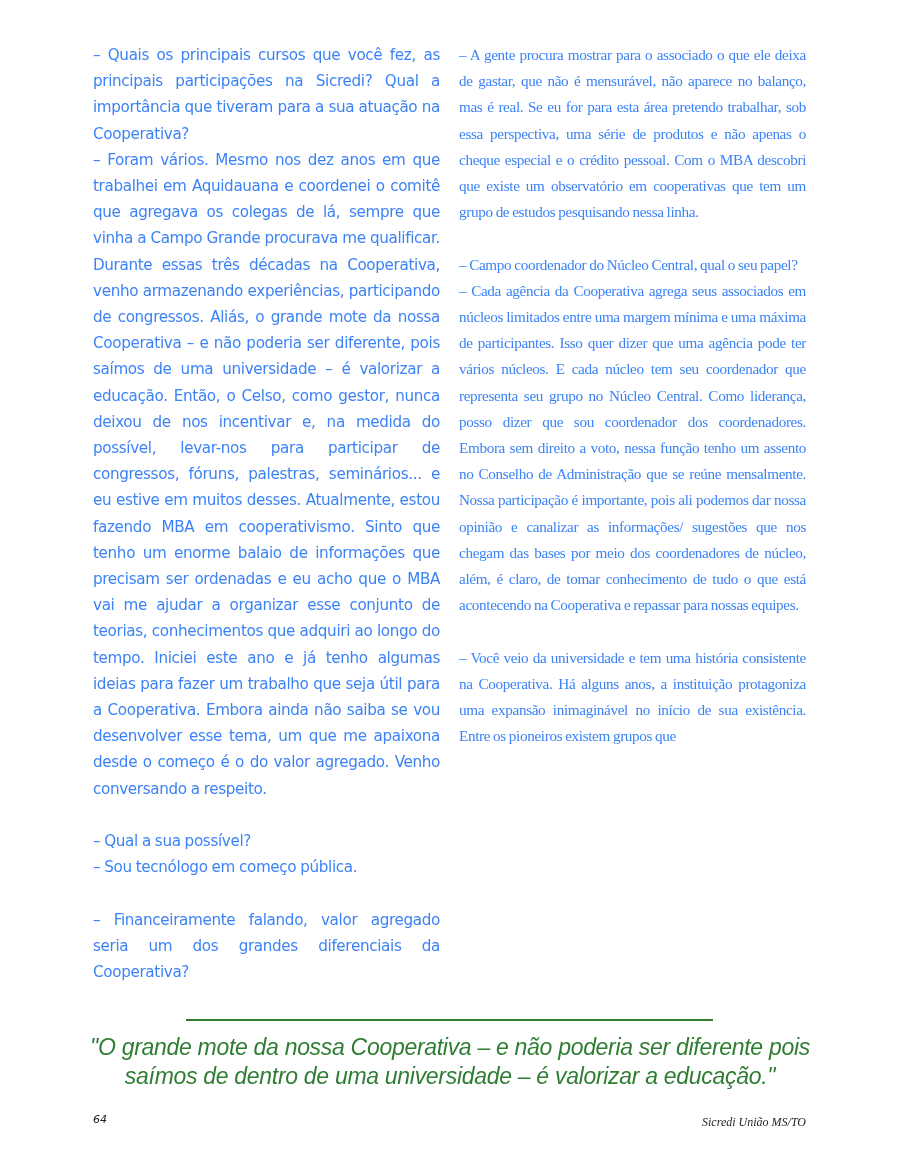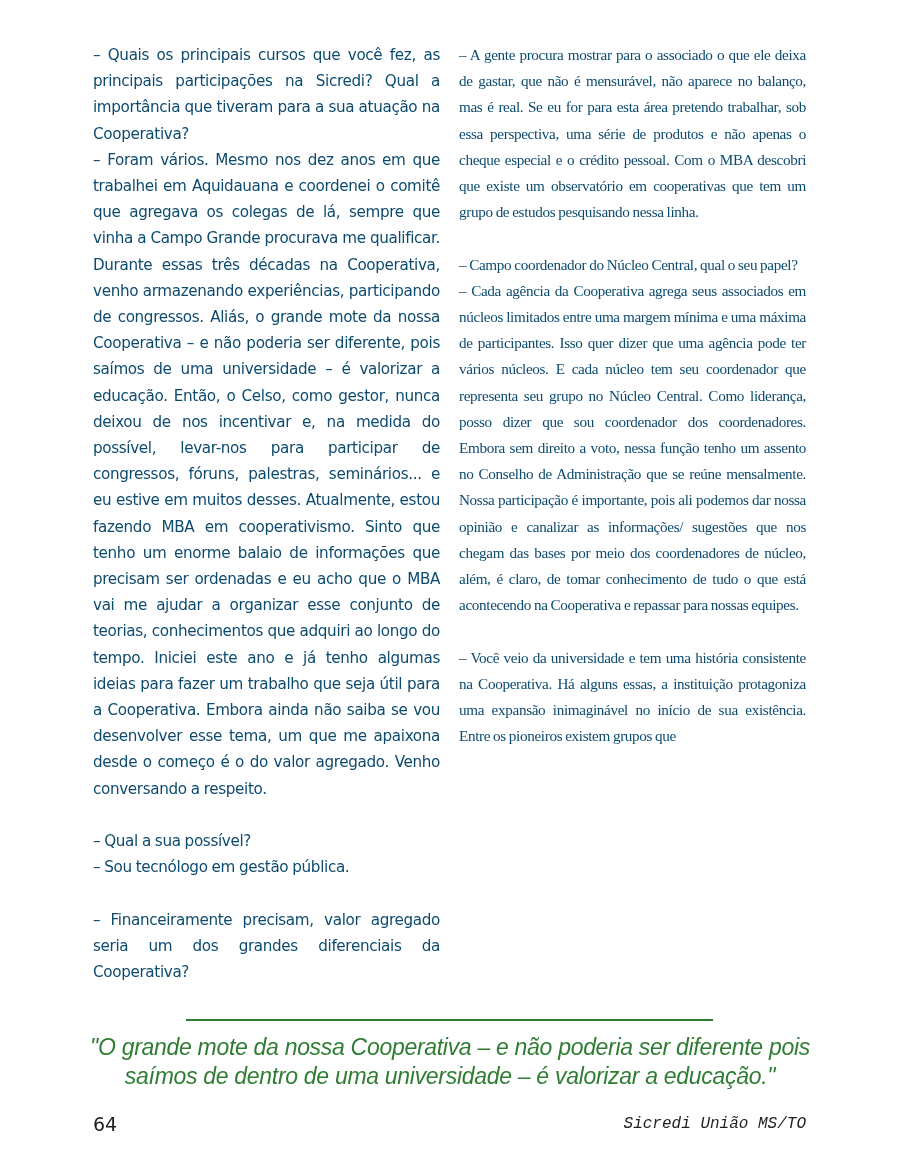--- a/index.html
+++ b/index.html
@@ -5,21 +5,21 @@
   html, body { margin: 0; padding: 0; background: #ffffff; }
   body { width: 899px; height: 1174px; position: relative; overflow: hidden; }
   .page { position: absolute; left: 0; top: 0; width: 899px; height: 1174px; }
   .col {
     position: absolute;
     top: 42px;
     width: 347px;
     font-family: "DejaVu Sans", sans-serif;
     font-size: 15.2px;
     line-height: 26.2px;
-    color: #0c4a6e;
+    color: #3b82f6;
     text-align: justify;
     hyphens: manual;
     letter-spacing: -0.35px;
     word-spacing: -0.5px;
   }
   .col.left { left: 93px; }
   .col.right { left: 459px; font-family: Liberation Serif, serif; }
   .col p { margin: 0; }
   .col .gap { height: 26.2px; }
   .rule {
@@ -41,55 +41,56 @@
     font-size: 23px;
     line-height: 29px;
     color: #2e7d32;
     letter-spacing: -0.3px;
   }
   .footer-left {
     position: absolute;
     left: 93px;
     top: 1113px;
     font-family: "DejaVu Sans", sans-serif;
-    font-size: 19px;
+    font-size: 11px;
     color: #1f1f1f;
+    font-style: italic;
   }
   .footer-right {
     position: absolute;
     right: 93px;
     top: 1115px;
-    font-family: Liberation Mono, monospace;
+    font-family: Liberation Serif, serif;
     font-style: italic;
-    font-size: 16px;
+    font-size: 12px;
     color: #1f1f1f;
   }
 </style>
 </head>
 <body>
 
 <div class="page">
 
   <div class="col left">
     <p>– Quais os principais cursos que você fez, as principais participações na Sicredi? Qual a importância que tiveram para a sua atuação na Cooperativa?</p>
     <p>– Foram vários. Mesmo nos dez anos em que trabalhei em Aquidauana e coordenei o comitê que agregava os colegas de lá, sempre que vinha a Campo Grande procurava me qualificar. Durante essas três décadas na Cooperativa, venho armazenando experiências, participando de congressos. Aliás, o grande mote da nossa Cooperativa – e não poderia ser diferente, pois saímos de uma universidade – é valorizar a educação. Então, o Celso, como gestor, nunca deixou de nos incentivar e, na medida do possível, levar-nos para participar de congressos, fóruns, palestras, seminários... e eu estive em muitos desses. Atualmente, estou fazendo MBA em cooperativismo. Sinto que tenho um enorme balaio de informações que precisam ser ordenadas e eu acho que o MBA vai me ajudar a organizar esse conjunto de teorias, conhecimentos que adquiri ao longo do tempo. Iniciei este ano e já tenho algumas ideias para fazer um trabalho que seja útil para a Cooperativa. Embora ainda não saiba se vou desenvolver esse tema, um que me apaixona desde o começo é o do valor agregado. Venho conversando a respeito.</p>
     <div class="gap"></div>
     <p>– Qual a sua possível?</p>
-    <p>– Sou tecnólogo em gestão pública.</p>
+    <p>– Sou tecnólogo em começo pública.</p>
     <div class="gap"></div>
-    <p>– Financeiramente precisam, valor agregado seria um dos grandes diferenciais da Cooperativa?</p>
+    <p>– Financeiramente falando, valor agregado seria um dos grandes diferenciais da Cooperativa?</p>
   </div>
 
   <div class="col right">
     <p>– A gente procura mostrar para o associado o que ele deixa de gastar, que não é mensurável, não aparece no balanço, mas é real. Se eu for para esta área pretendo trabalhar, sob essa perspectiva, uma série de produtos e não apenas o cheque especial e o crédito pessoal. Com o MBA descobri que existe um observatório em cooperativas que tem um grupo de estudos pesquisando nessa linha.</p>
     <div class="gap"></div>
     <p>– Campo coordenador do Núcleo Central, qual o seu papel?</p>
     <p>– Cada agência da Cooperativa agrega seus associados em núcleos limitados entre uma margem mínima e uma máxima de participantes. Isso quer dizer que uma agência pode ter vários núcleos. E cada núcleo tem seu coordenador que representa seu grupo no Núcleo Central. Como liderança, posso dizer que sou coordenador dos coordenadores. Embora sem direito a voto, nessa função tenho um assento no Conselho de Administração que se reúne mensalmente. Nossa participação é importante, pois ali podemos dar nossa opinião e canalizar as informações/ sugestões que nos chegam das bases por meio dos coordenadores de núcleo, além, é claro, de tomar conhecimento de tudo o que está acontecendo na Cooperativa e repassar para nossas equipes.</p>
     <div class="gap"></div>
-    <p>– Você veio da universidade e tem uma história consistente na Cooperativa. Há alguns essas, a instituição protagoniza uma expansão inimaginável no início de sua existência. Entre os pioneiros existem grupos que</p>
+    <p>– Você veio da universidade e tem uma história consistente na Cooperativa. Há alguns anos, a instituição protagoniza uma expansão inimaginável no início de sua existência. Entre os pioneiros existem grupos que</p>
   </div>
 
   <div class="rule"></div>
   <div class="quote">"O grande mote da nossa Cooperativa – e não poderia ser diferente pois saímos de dentro de uma universidade – é valorizar a educação."</div>
 
   <div class="footer-left">64</div>
   <div class="footer-right">Sicredi União MS/TO</div>
 </div>
 
 </body></html>

